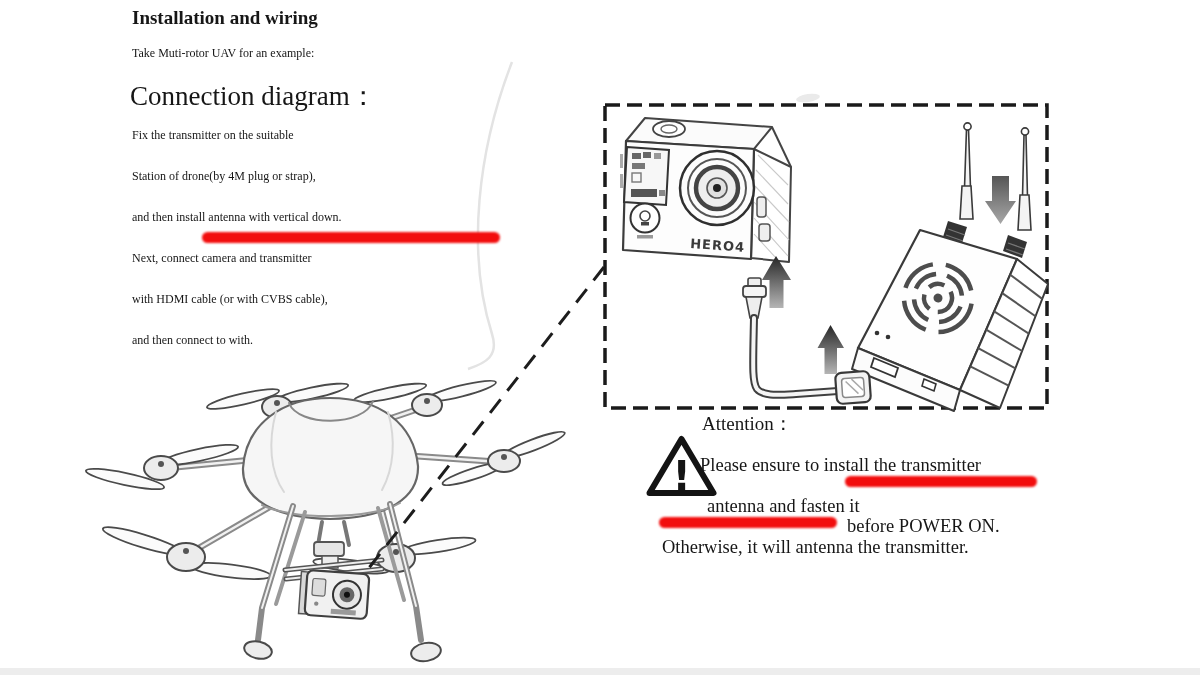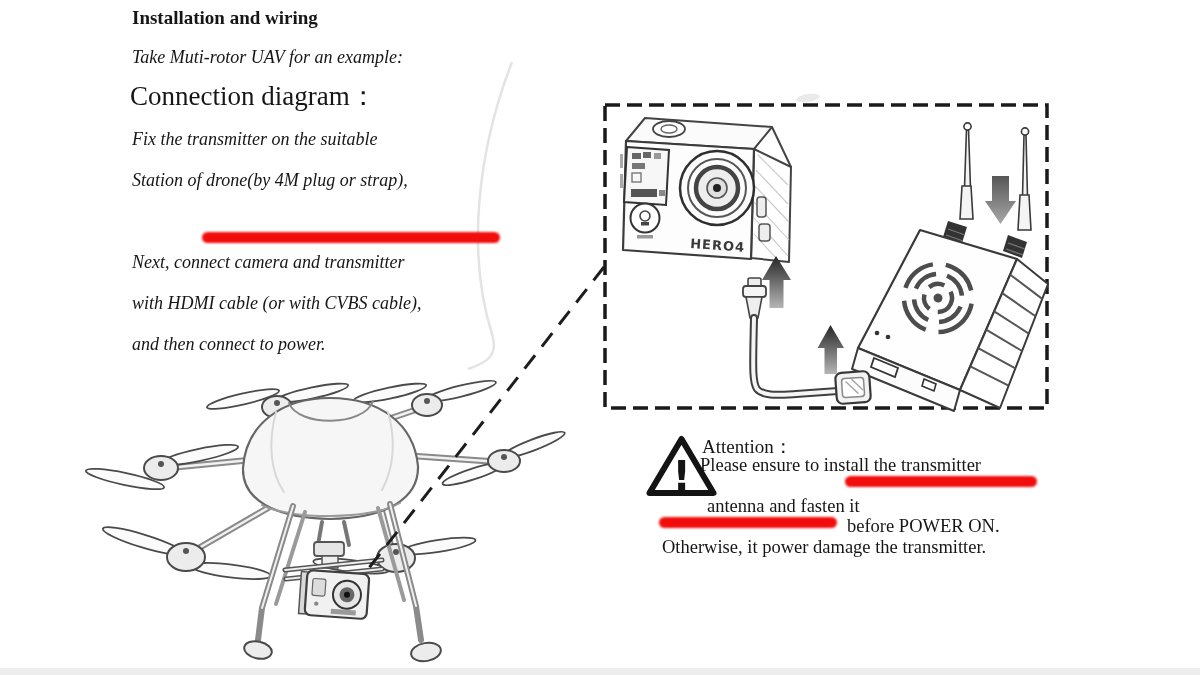--- a/index.html
+++ b/index.html
@@ -2,38 +2,38 @@
 <html><head>
 <meta charset="utf-8">
 <style>
   html,body{margin:0;padding:0;background:#ffffff;}
   body{width:1200px;height:675px;position:relative;overflow:hidden;
        font-family:"Liberation Serif", serif;color:#161616;}
   .stage{position:absolute;left:0;top:0;width:1200px;height:675px;}
   svg.art{position:absolute;left:0;top:0;z-index:1;}
   .txt{position:absolute;white-space:nowrap;z-index:3;line-height:1.15;}
   .h1{font-size:19px;font-weight:bold;}
-  .body-line{font-size:18px;font-style:italic;}
+  .body-line{font-size:12px;}
   .sub{font-size:27px;}
   .att{font-size:18.5px;}
   .att-title{font-size:19px;}
   .redmark{position:absolute;background:#f20d0d;border-radius:6px;
            filter:blur(1px);z-index:4;}
   
   .t-head{left:132px;top:7px;}
   .t-intro{left:132px;top:47px;}
   .t-sub{left:130px;top:81px;}
   .t-l0{left:132px;top:129px;}
   .t-l1{left:132px;top:170px;}
   .t-l2{left:132px;top:211px;}
   .t-l3{left:132px;top:252px;}
   .t-l4{left:132px;top:293px;}
   .t-l5{left:132px;top:334px;}
   
-  .t-att-title{left:702px;top:413px;margin-top:23px;}
+  .t-att-title{left:702px;top:413px;}
   .t-att1{left:700px;top:455px;}
   .t-att2a{left:661px;top:496px;margin-left:46px;}
   .t-att2b{left:847px;top:516px;}
   .t-att3{left:662px;top:537px;}
   
   .u1{left:202px;top:232px;width:298px;height:11px;}
   .u2{left:845px;top:476px;width:192px;height:11px;}
   .u3{left:659px;top:517px;width:178px;height:11px;}
   .bottom-strip{position:absolute;left:0;top:668px;width:1200px;height:7px;
                 background:#ededed;z-index:0;}
@@ -275,23 +275,24 @@
 
   <div class="redmark u1"></div>
   <div class="redmark u2"></div>
   <div class="redmark u3"></div>
 
   <div class="txt h1 t-head">Installation and wiring</div>
   <div class="txt body-line t-intro">Take Muti-rotor UAV for an example:</div>
   <div class="txt sub t-sub">Connection diagram：</div>
   <div class="txt body-line t-l0">Fix the transmitter on the suitable</div>
   <div class="txt body-line t-l1">Station of drone(by 4M plug or strap),</div>
+  <div class="txt body-line t-l2">and then install antenna with vertical down.</div>
   <div class="txt body-line t-l3">Next, connect camera and transmitter</div>
   <div class="txt body-line t-l4">with HDMI cable (or with CVBS cable),</div>
-  <div class="txt body-line t-l5">and then connect to power.</div>
+  <div class="txt body-line t-l5">and then connect to with.</div>
 
   <div class="txt att-title t-att-title">Attention：</div>
   <div class="txt att t-att1">Please ensure to install the transmitter</div>
   <div class="txt att t-att2a">antenna and fasten it</div>
   <div class="txt att t-att2b">before POWER ON.</div>
-  <div class="txt att t-att3">Otherwise, it power damage the transmitter.</div>
+  <div class="txt att t-att3">Otherwise, it will antenna the transmitter.</div>
 
 </div>
 
 </body></html>

